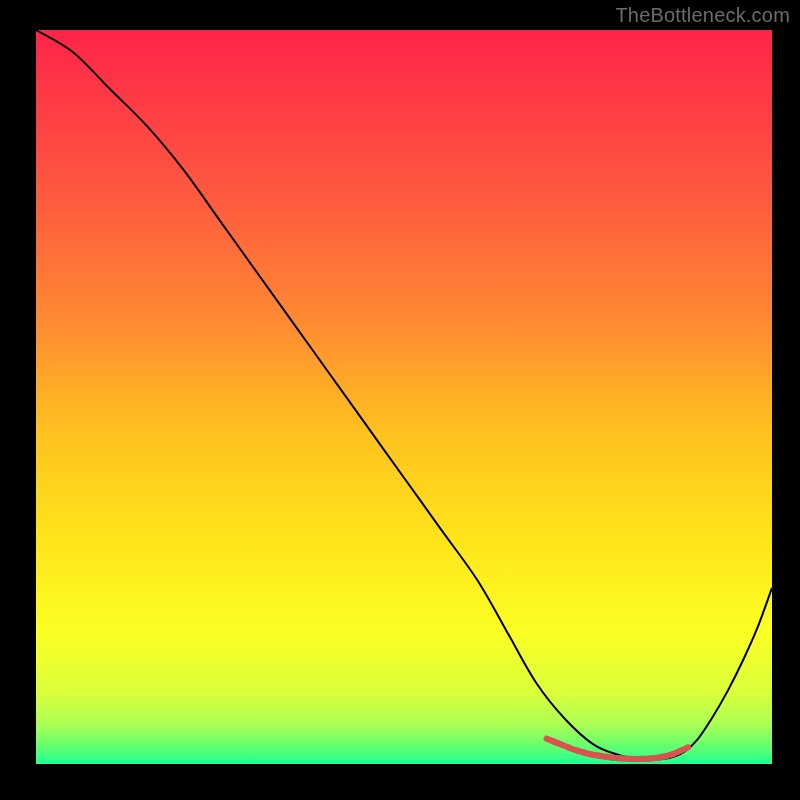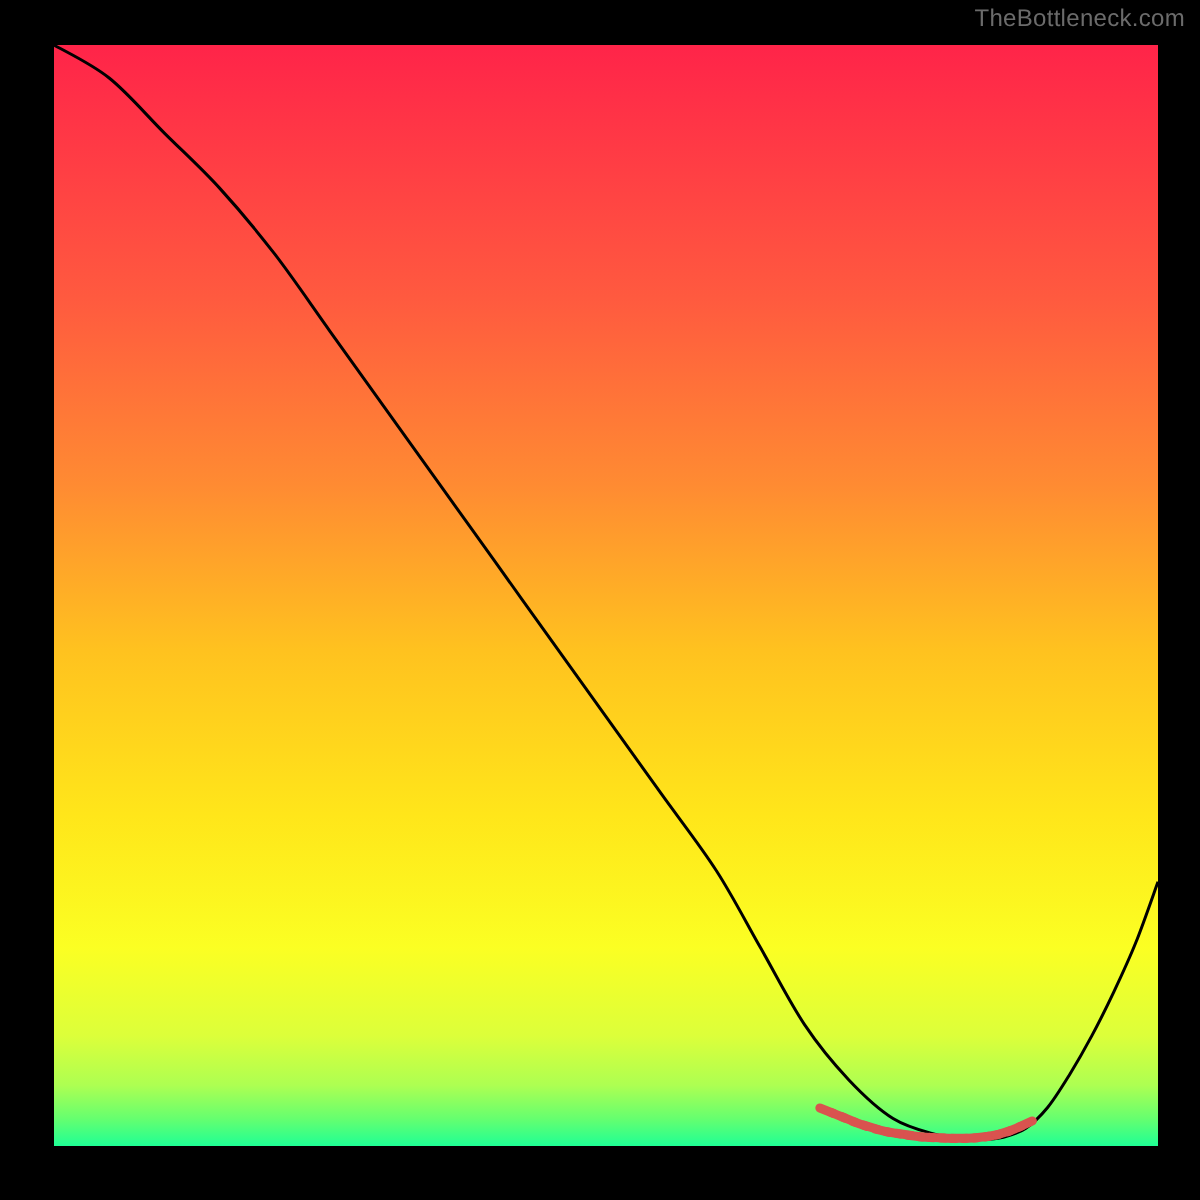--- a/index.html
+++ b/index.html
@@ -14,21 +14,21 @@
   .container {
     position: relative;
     width: 800px;
     height: 800px;
   }
   .watermark {
     position: absolute;
     top: 4px;
     right: 10px;
     color: #6b6b6b;
-    font-size: 16px;
+    font-size: 20px;
     font-weight: 500;
     letter-spacing: 0.2px;
     z-index: 10;
   }
   svg {
     display: block;
   }
 </style>
 </head>
 <body>

